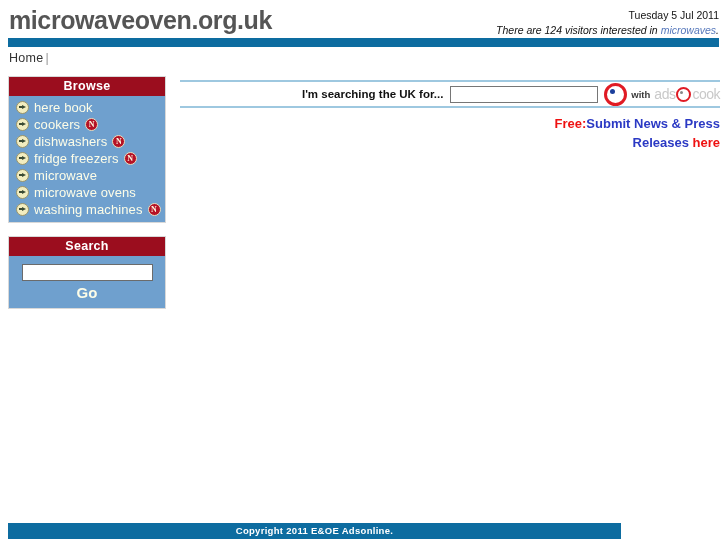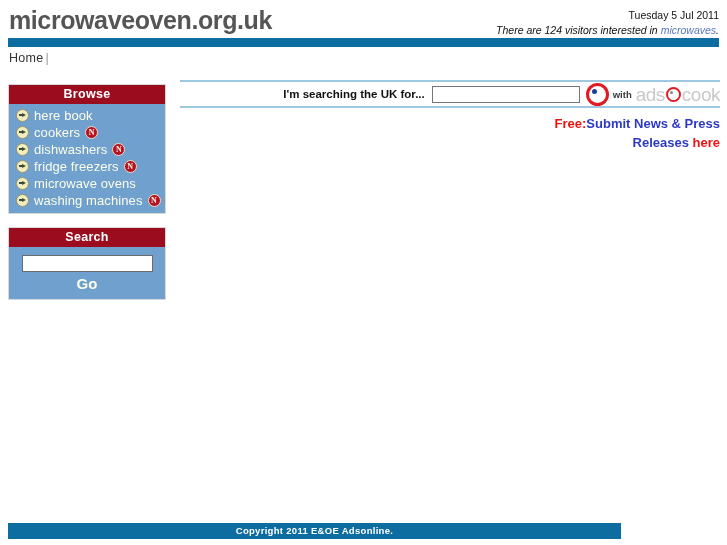--- a/index.html
+++ b/index.html
@@ -75,21 +75,21 @@
   }
   .breadcrumb .sep {
     color: #999999;
     margin-left: 2px;
   }
 
   
   .leftcol {
     position: absolute;
     left: 8px;
-    top: 84px;
+    top: 76px;
     width: 182px;
   }
 
   .panel {
     width: 158px;
     background: #6fa0ce;
     border: 1px solid #d8d8d8;
     box-sizing: border-box;
   }
   .panel-head {
@@ -257,21 +257,21 @@
     background: #1b3f9c;
   }
   .brand-with {
     font-size: 9.5px;
     font-weight: bold;
     color: #3a3a3a;
     margin: 0 4px 0 4px;
     text-align: right;
   }
   .brand-word {
-    font-size: 19px;
+    font-size: 14px;
     color: #c9c9c9;
     letter-spacing: -0.5px;
     display: flex;
     align-items: center;
     line-height: 19px;
   }
   .brand-o {
     width: 11px;
     height: 11px;
     border-radius: 50%;
@@ -377,20 +377,24 @@
         <span class="label">dishwashers</span>
         <span class="n-badge">N</span>
       </div>
 
       <div class="browse-item">
         <span class="arrow-icon"></span>
         <span class="label">fridge freezers</span>
         <span class="n-badge">N</span>
       </div>
 
+      <div class="browse-item">
+        <span class="arrow-icon"></span>
+        <span class="label">microwave</span>
+      </div>
 
       <div class="browse-item">
         <span class="arrow-icon"></span>
         <span class="label">microwave ovens</span>
       </div>
 
       <div class="browse-item">
         <span class="arrow-icon"></span>
         <span class="label">washing machines</span>
         <span class="n-badge">N</span>

